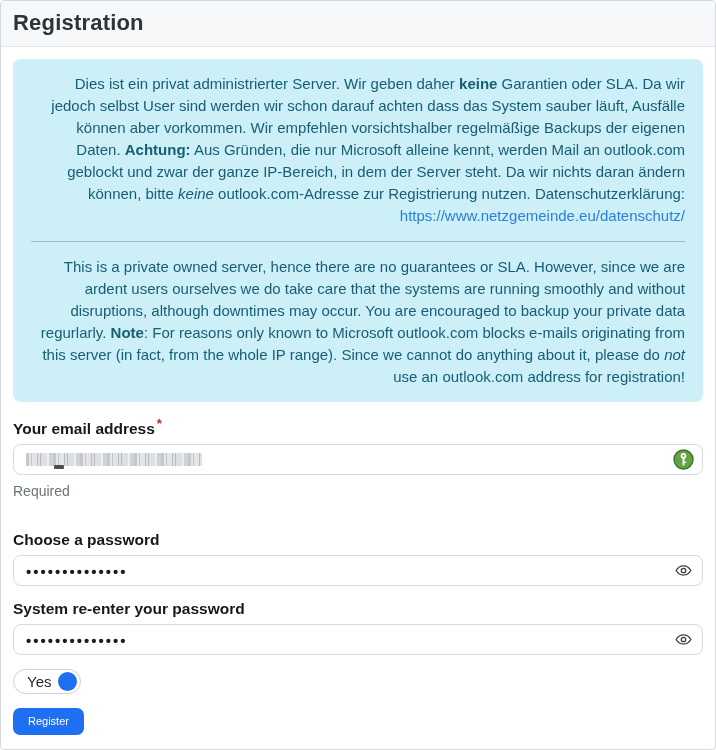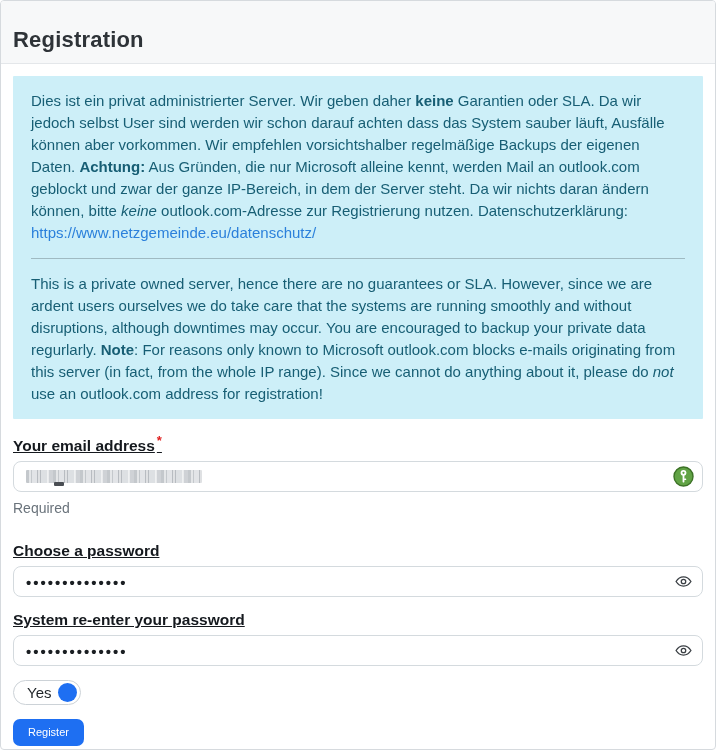--- a/index.html
+++ b/index.html
@@ -16,46 +16,45 @@
     width:716px;
   }
   .card{
     width:716px;height:750px;
     border:1px solid #d6dade;border-radius:4px;
     background:#fff;overflow:hidden;
   }
   .card-header{
     background:#f7f8f9;
     border-bottom:1px solid #e4e7ea;
-    padding:26px 12px 10px 12px;
+    padding:9px 12px 10px 12px;
   }
   .card-header h2{
     font-size:22px;font-weight:600;color:#2e3338;letter-spacing:.2px;
   }
   .card-body{padding:12px;}
   .alert{
     background:var(--alert-bg);
     color:var(--alert-text);
-    border-radius:1px;
+    border-radius:8px;
     padding:14px 18px;
-    text-align:left;
+    text-align:right;
     font-size:15px;line-height:22px;
   }
   .alert .seg-b{font-weight:700;}
   .alert .seg-i{font-style:italic;}
   .alert a{color:var(--link);text-decoration:none;}
   .alert hr{
     border:none;border-top:1px solid #9fbac2;
     margin:14px 0;
   }
   .field-label{
     margin-top:14px;
     font-weight:700;font-size:15.5px;color:#15191e;
     display:block;
-    text-decoration:underline;
   }
   .req-star{
     color:var(--required-red);
     font-size:13px;font-weight:700;
     vertical-align:super;margin-left:2px;
   }
   .input-wrap{
     position:relative;
     margin-top:6px;
     height:31px;
@@ -149,21 +148,21 @@
           <rect x="9.6" y="9" width="1.8" height="7.4" rx="0.6" fill="#ffffff"></rect>
           <rect x="11" y="12.6" width="2.2" height="1.5" rx="0.4" fill="#ffffff"></rect>
         </svg>
       </span>
     </div>
     <div class="hint">Required</div>
 
     <div class="spacer-lg"></div>
 
     
-    <label class="field-label" style="margin-top:11px;">Choose a password</label>
+    <label class="field-label" style="margin-top:17px;">Choose a password</label>
     <div class="input-wrap">
       <span class="masked-dots">••••••••••••••</span>
       <button class="trailing-icon">
         <svg width="17" height="17" viewBox="0 0 16 16">
           <path d="M1 8s2.7-4.3 7-4.3S15 8 15 8s-2.7 4.3-7 4.3S1 8 1 8z" fill="none" stroke="#3a3f44" stroke-width="1.2"></path>
           <circle cx="8" cy="8" r="2.1" fill="none" stroke="#3a3f44" stroke-width="1.2"></circle>
         </svg>
       </button>
     </div>
 

